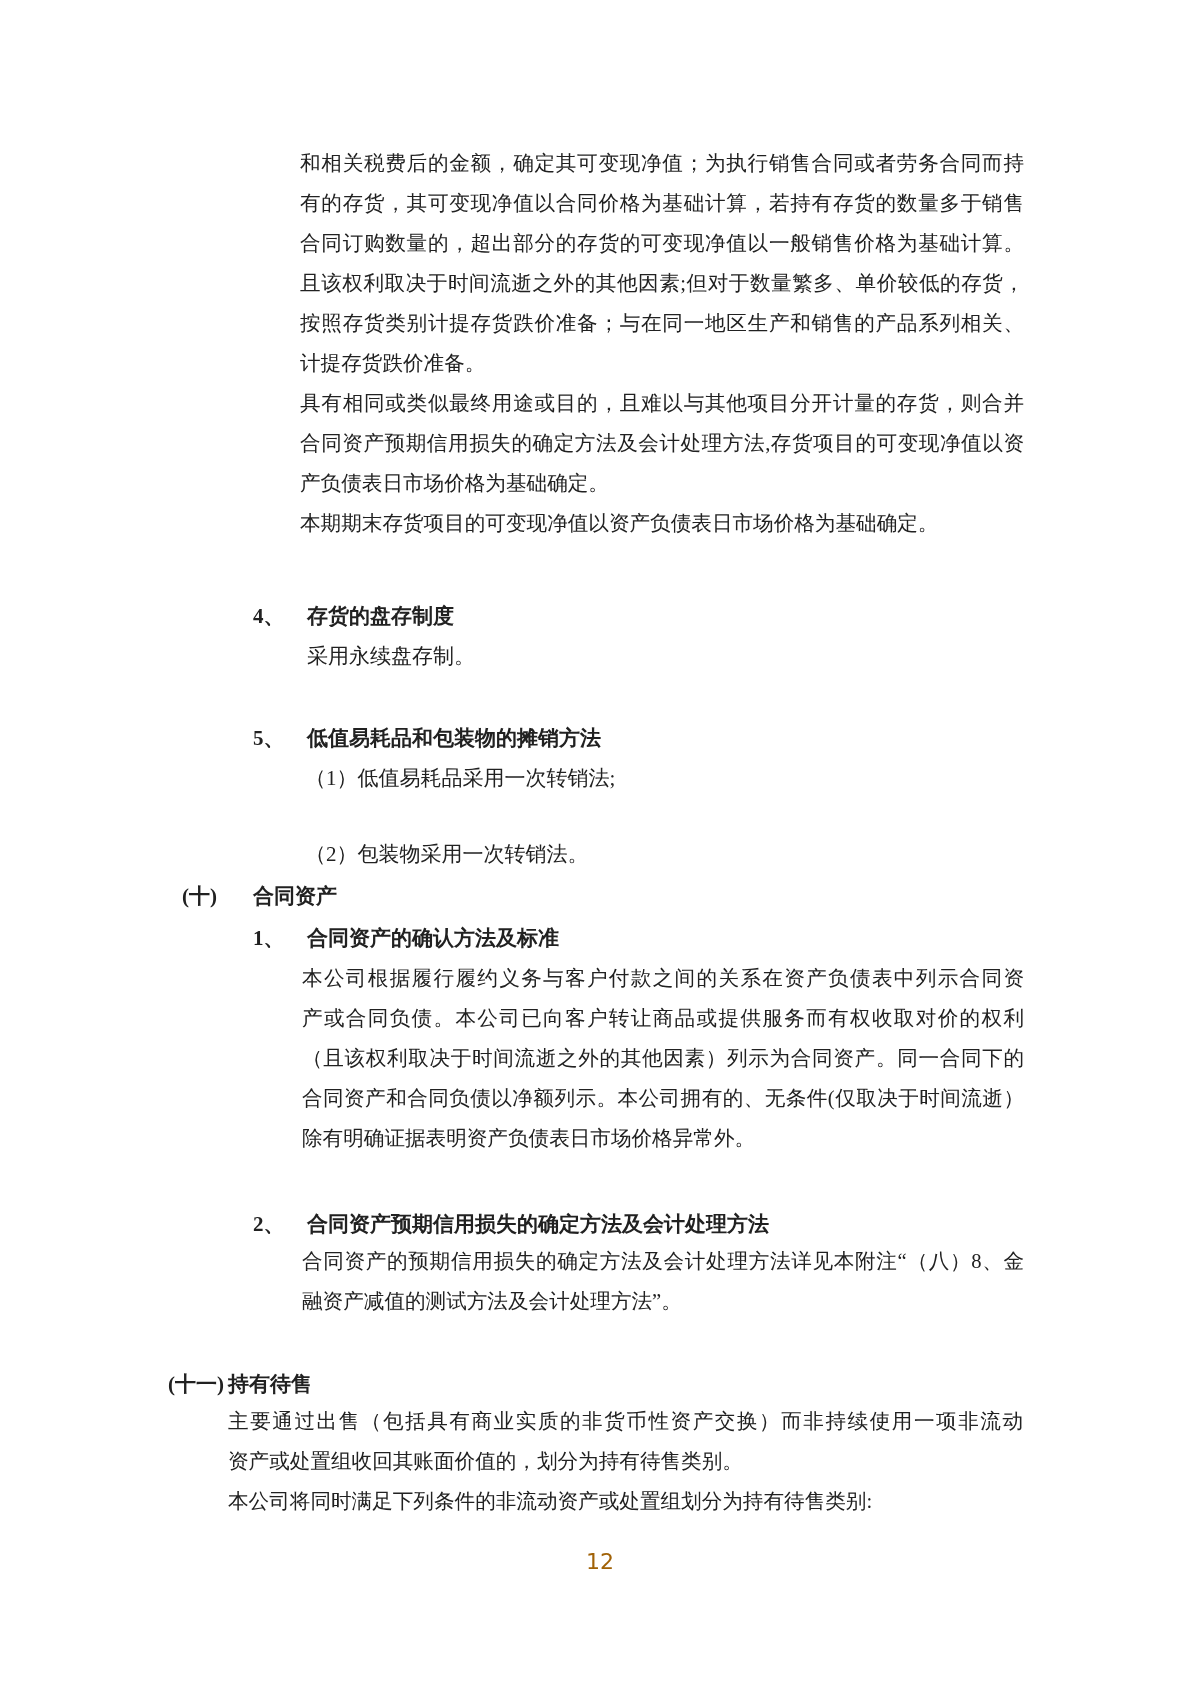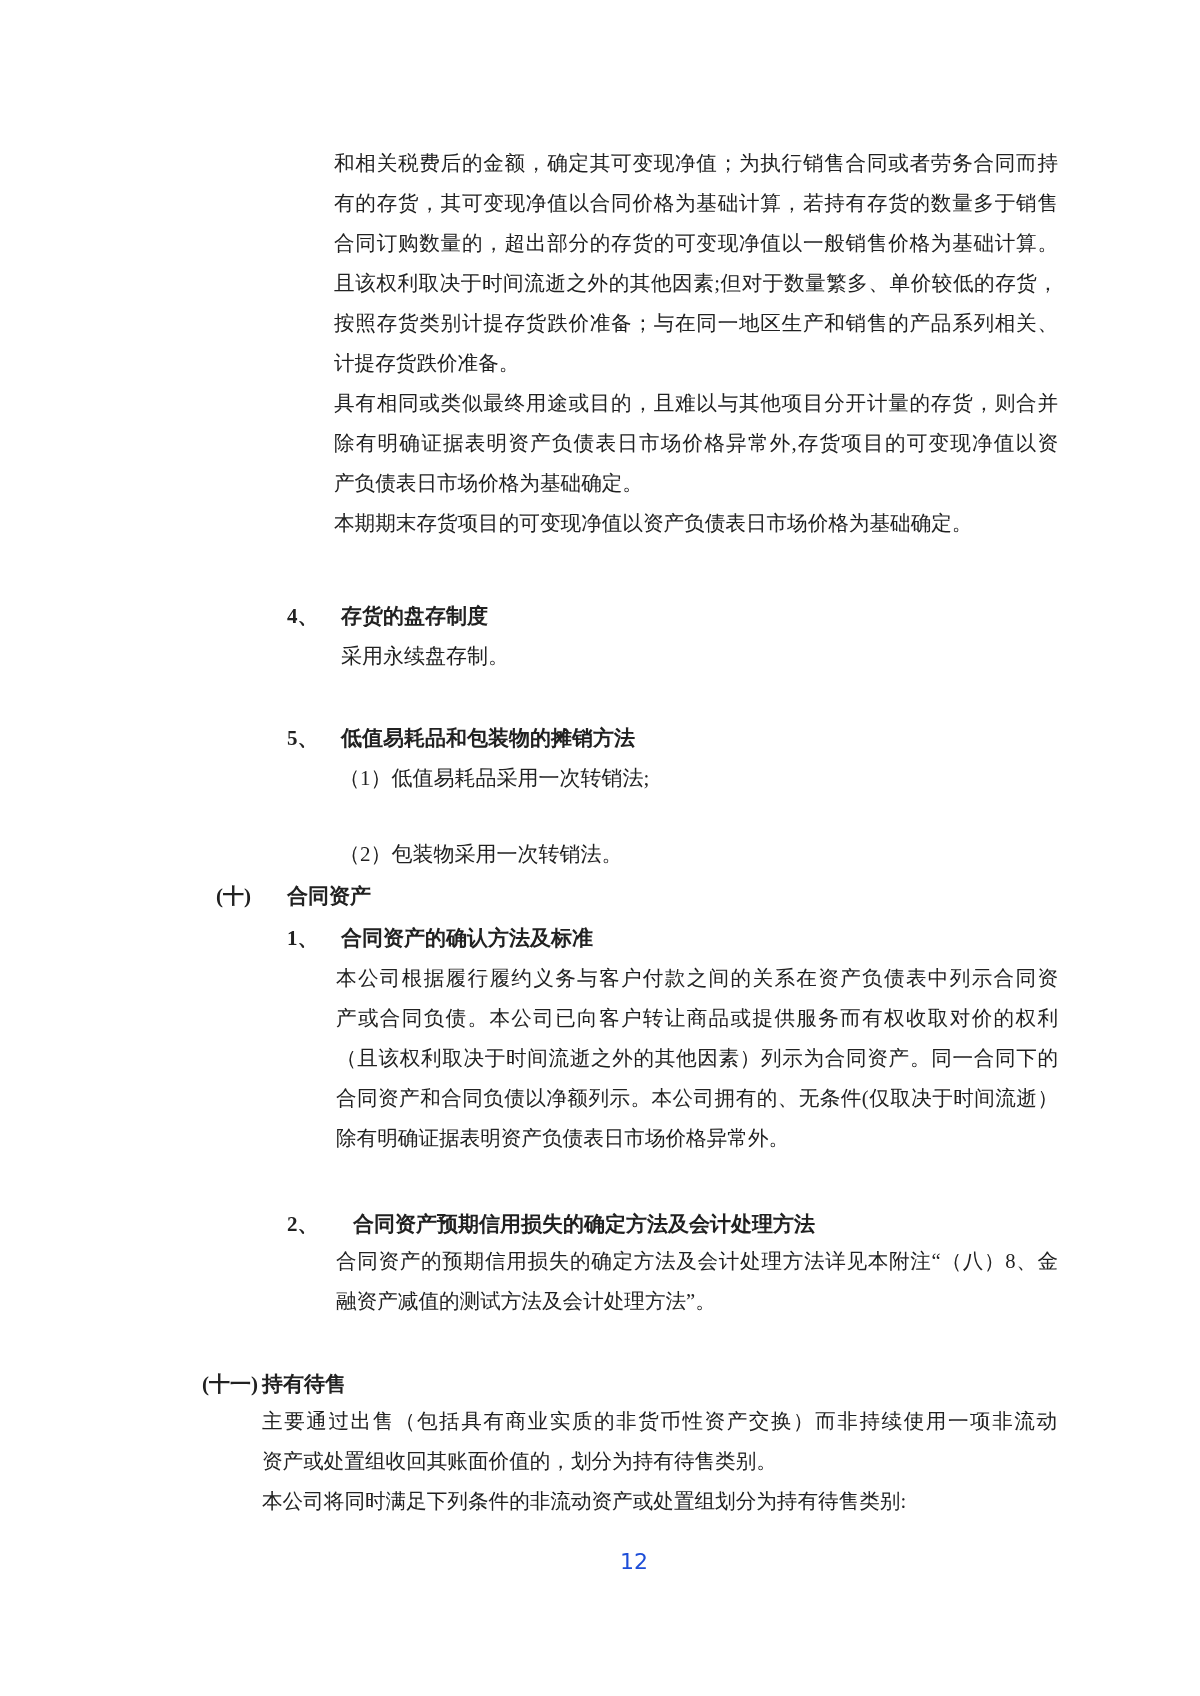--- a/index.html
+++ b/index.html
@@ -3,21 +3,20 @@
 <meta charset="utf-8">
 <style>
   html, body { margin:0; padding:0; background:#ffffff; }
   .page {
     position:relative;
     width:1053px; height:1696px;
     background:#ffffff;
     font-family:"Liberation Serif","DejaVu Serif",serif;
     color:#212121;
     overflow:hidden;
-    margin-left:34px;
   }
   .abs {
     position:absolute;
     height:40px; line-height:40px;
     font-size:21px;
     white-space:nowrap;
   }
   .bold { font-weight:700; }
   .block {
     position:absolute;
@@ -31,37 +30,37 @@
     text-align:justify;
     text-align-last:justify;
   }
   .pagenum {
     position:absolute;
     left:0; width:1200px;
     text-align:center;
     font-family:"DejaVu Sans","Liberation Sans",sans-serif;
     font-size:22px;
     height:32px; line-height:32px;
-    color:#1d4ed8;
+    color:#a16207;
   }
 </style>
 </head>
 <body>
 
 <div class="page">
 
   <section class="block" style="top:143px;left:300px;width:724px">
       <div class="tline just">和相关税费后的金额，确定其可变现净值；为执行销售合同或者劳务合同而持</div>
       <div class="tline just">有的存货，其可变现净值以合同价格为基础计算，若持有存货的数量多于销售</div>
       <div class="tline just">合同订购数量的，超出部分的存货的可变现净值以一般销售价格为基础计算。</div>
       <div class="tline just">且该权利取决于时间流逝之外的其他因素;但对于数量繁多、单价较低的存货，</div>
       <div class="tline just">按照存货类别计提存货跌价准备；与在同一地区生产和销售的产品系列相关、</div>
       <div class="tline">计提存货跌价准备。</div>
       <div class="tline just">具有相同或类似最终用途或目的，且难以与其他项目分开计量的存货，则合并</div>
-      <div class="tline just">除有明确证据表明资产负债表日市场价格异常外,存货项目的可变现净值以资</div>
+      <div class="tline just">合同资产预期信用损失的确定方法及会计处理方法,存货项目的可变现净值以资</div>
       <div class="tline">产负债表日市场价格为基础确定。</div>
       <div class="tline">本期期末存货项目的可变现净值以资产负债表日市场价格为基础确定。</div>
     </section>
 
   <span class="abs bold" style="top:596px;left:253px">4、</span>
   <span class="abs bold" style="top:596px;left:307px">存货的盘存制度</span>
   <span class="abs" style="top:636px;left:307px">采用永续盘存制。</span>
 
   <span class="abs bold" style="top:718px;left:253px">5、</span>
   <span class="abs bold" style="top:718px;left:307px">低值易耗品和包装物的摊销方法</span>
@@ -75,21 +74,21 @@
   <span class="abs bold" style="top:918px;left:307px">合同资产的确认方法及标准</span>
   <section class="block" style="top:958px;left:302px;width:722px">
       <div class="tline just">本公司根据履行履约义务与客户付款之间的关系在资产负债表中列示合同资</div>
       <div class="tline just">产或合同负债。本公司已向客户转让商品或提供服务而有权收取对价的权利</div>
       <div class="tline just">（且该权利取决于时间流逝之外的其他因素）列示为合同资产。同一合同下的</div>
       <div class="tline just">合同资产和合同负债以净额列示。本公司拥有的、无条件(仅取决于时间流逝）</div>
       <div class="tline">除有明确证据表明资产负债表日市场价格异常外。</div>
     </section>
 
   <span class="abs bold" style="top:1204px;left:253px">2、</span>
-  <span class="abs bold" style="top:1204px;left:319px">合同资产预期信用损失的确定方法及会计处理方法</span>
+  <span class="abs bold" style="top:1204px;left:307px">合同资产预期信用损失的确定方法及会计处理方法</span>
   <section class="block" style="top:1241px;left:302px;width:722px">
       <div class="tline just">合同资产的预期信用损失的确定方法及会计处理方法详见本附注“（八）8、金</div>
       <div class="tline">融资产减值的测试方法及会计处理方法”。</div>
     </section>
 
   <span class="abs bold" style="top:1364px;left:168px">(十一)</span>
   <span class="abs bold" style="top:1364px;left:228px">持有待售</span>
   <section class="block" style="top:1401px;left:228px;width:795px">
       <div class="tline just">主要通过出售（包括具有商业实质的非货币性资产交换）而非持续使用一项非流动</div>
       <div class="tline">资产或处置组收回其账面价值的，划分为持有待售类别。</div>

